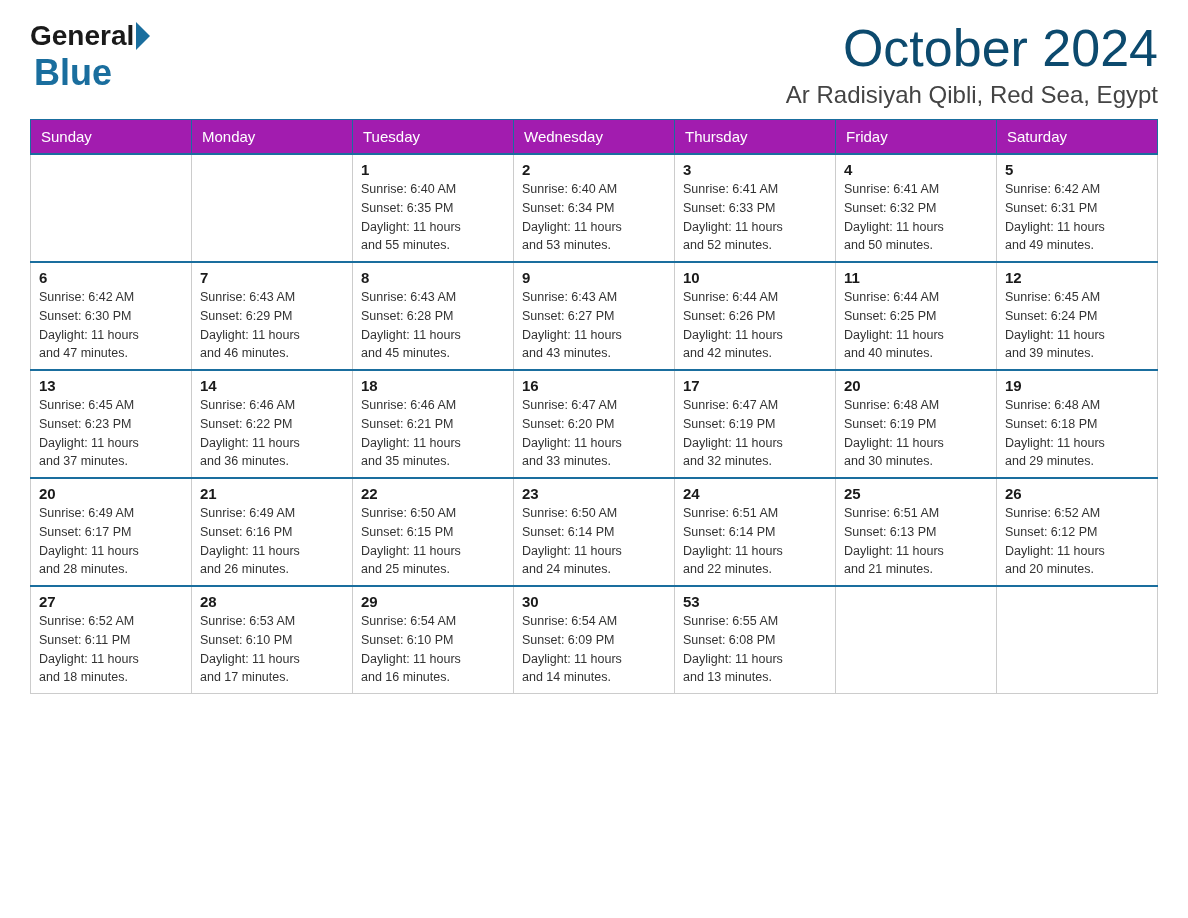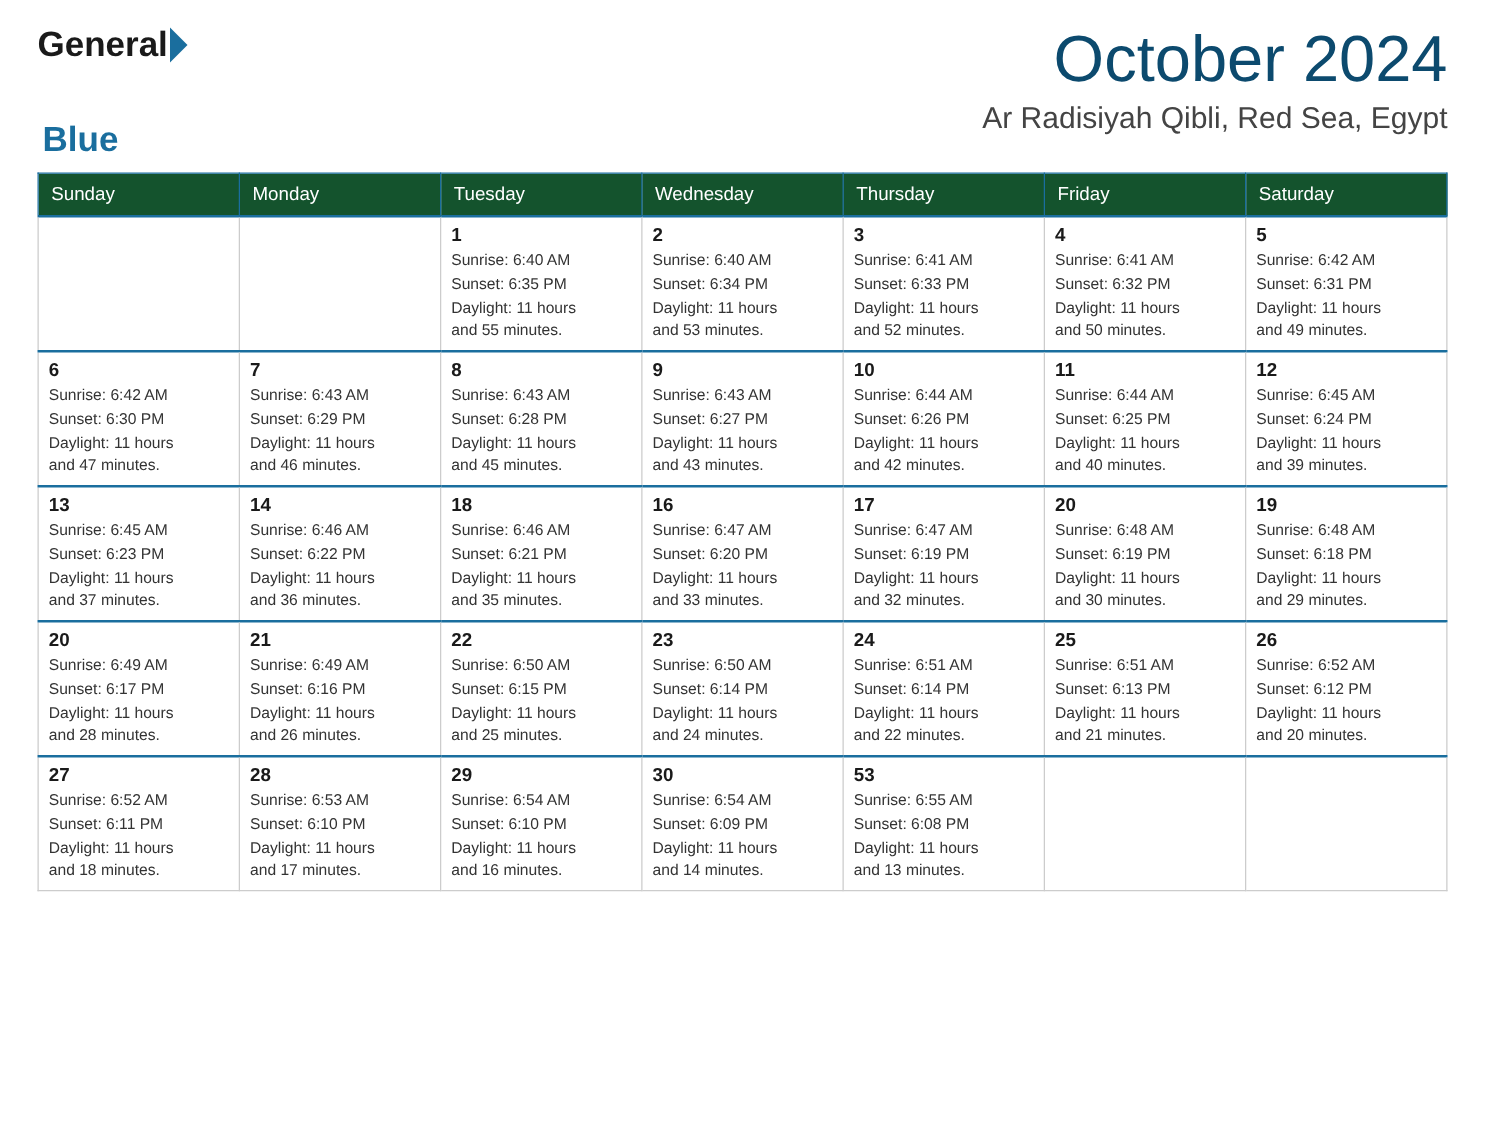--- a/index.html
+++ b/index.html
@@ -13,21 +13,20 @@
     .header {
       display: flex;
       justify-content: space-between;
       align-items: flex-start;
       margin-bottom: 10px;
     }
     .logo {
       display: flex;
       flex-direction: column;
       align-items: flex-start;
-      gap: 44px;
     }
     .logo-text {
       display: flex;
       align-items: center;
       font-size: 28px;
       font-weight: bold;
       color: #1a1a1a;
     }
     .logo-general {
       color: #1a1a1a;
@@ -36,21 +35,21 @@
       width: 0;
       height: 0;
       border-left: 14px solid #1a6e9e;
       border-top: 14px solid transparent;
       border-bottom: 14px solid transparent;
       margin: 0 2px;
       display: inline-block;
     }
     .logo-blue {
       color: #1a6e9e;
-      font-size: 28px;
+      font-size: 36px;
       font-weight: bold;
     }
     .title-block {
       text-align: right;
     }
     .month-title {
       font-size: 52px;
       font-weight: normal;
       color: #0c4a6e;
       line-height: 1.1;
@@ -59,21 +58,21 @@
       font-size: 24px;
       color: #444;
       margin-top: 4px;
     }
     .calendar-table {
       width: 100%;
       border-collapse: collapse;
       margin-top: 10px;
     }
     .calendar-table th {
-      background-color: #14532d;
+      background-color: #a21caf;
       color: #fff;
       font-size: 15px;
       font-weight: normal;
       padding: 8px 10px;
       text-align: left;
       border: 1px solid #1a6e9e;
     }
     .calendar-table td {
       vertical-align: top;
       border: 1px solid #ccc;

